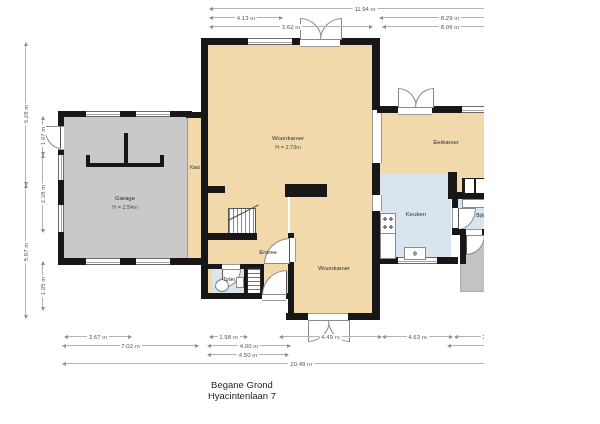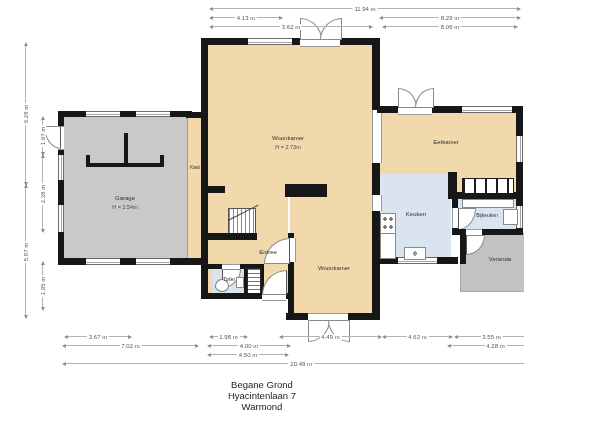--- a/index.html
+++ b/index.html
@@ -1,17 +1,17 @@
 <!DOCTYPE html>
 <html><head>
 <meta charset="utf-8">
 <style>
   html,body{margin:0;padding:0;background:#fff;}
   #stage{position:relative;width:484px;height:424px;background:#fff;overflow:hidden;
-         font-family:"Liberation Sans",sans-serif;padding-left:40px;}
+         font-family:"Liberation Sans",sans-serif;}
   .room{position:absolute;}
   .wall{position:absolute;background:#171717;}
   .thinline{position:absolute;background:#9a9a9a;}
   .win{position:absolute;background:#fff;}
   .win.h{border-top:1px solid #6b6b6b;border-bottom:1px solid #6b6b6b;}
   .win.h::after{content:"";position:absolute;left:0;right:0;top:50%;height:1px;background:#a5a5a5;}
   .win.v{border-left:1px solid #6b6b6b;border-right:1px solid #6b6b6b;}
   .win.v::after{content:"";position:absolute;top:0;bottom:0;left:50%;width:1px;background:#a5a5a5;}
   .gap{position:absolute;background:#fff;}
   .gap.v{border-top:1px solid #999;border-bottom:1px solid #999;}
@@ -262,16 +262,15 @@
   <div class="dim h" style="left:208px;top:354px;width:80px;">
       <span class="dlab">4.50 m</span>
     </div>
   <div class="dim h" style="left:63px;top:363px;width:467px;">
       <span class="dlab" style="left:51%;">20.49 m</span>
     </div>
 
   <div id="title">
     <div>Begane Grond</div>
     <div>Hyacintenlaan 7</div>
-    <div>Warmond</div>
   </div>
 
 </div>
 
 </body></html>

